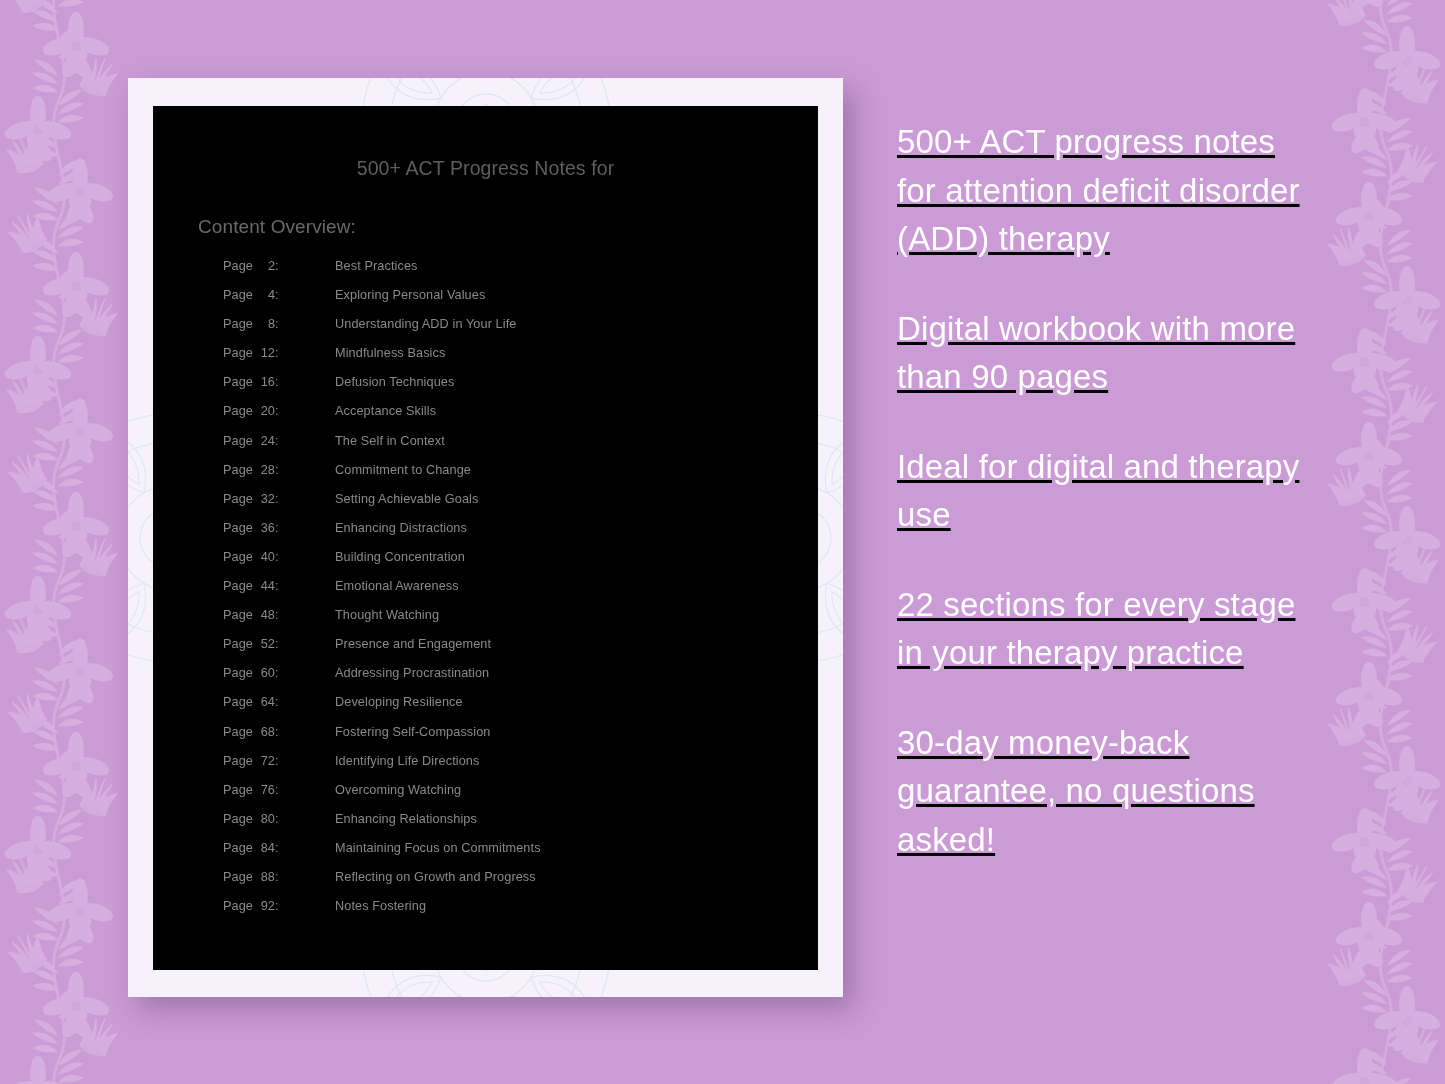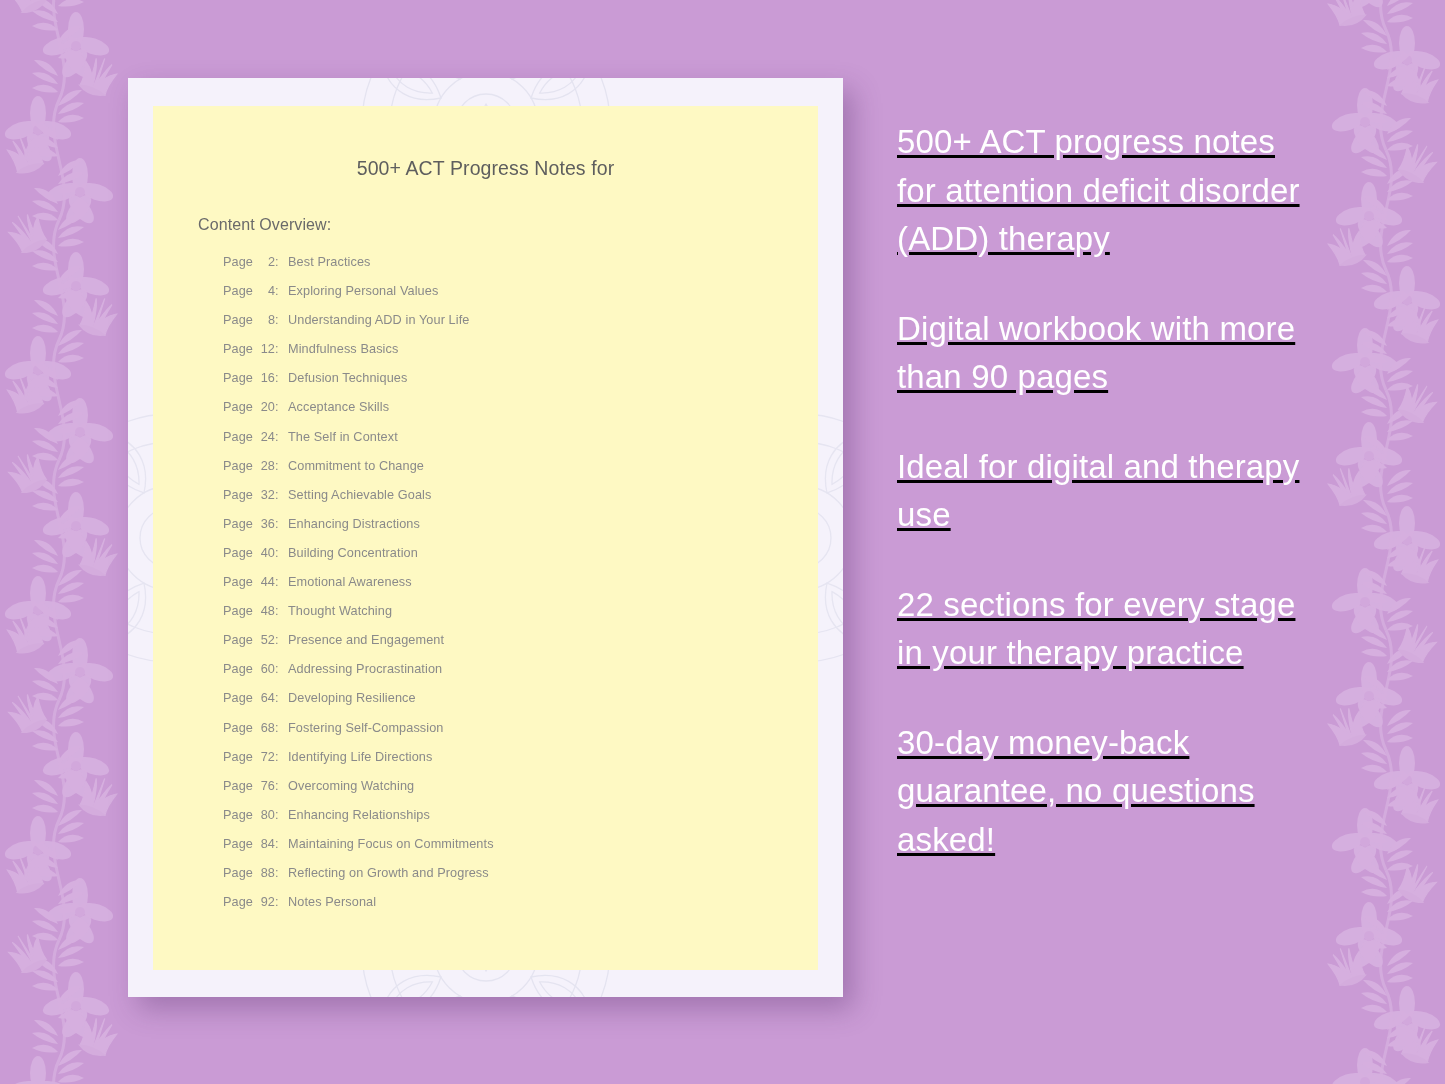--- a/index.html
+++ b/index.html
@@ -40,51 +40,52 @@
   .mandala svg { display:block; }
   .mandala-top    { top:-104px; left:50%; transform:translateX(-50%); }
   .mandala-bottom { bottom:-104px; left:50%; transform:translateX(-50%) scaleY(-1); }
   .mandala-left   { left:-108px; top:50%; transform:translateY(-50%); }
   .mandala-right  { right:-108px; top:50%; transform:translateY(-50%) scaleX(-1); }
 
   #page {
     position:absolute;
     left:25px; top:28px;
     width:665px; height:864px;
-    background:#fef9c3;
+    background:#000000;
     z-index:2;
   }
 
   #title {
     margin-top:48px;
     text-align:center;
     color:#5e5e5e;
     font-size:19.5px;
     line-height:29px;
     font-weight:400;
     letter-spacing:.1px;
   }
   #title .l2 { display:block; }
 
   #overview-label {
     margin:33px 0 0 45px;
     color:#6a6a6a;
-    font-size:16px;
+    font-size:19px;
     letter-spacing:.1px;
   }
 
   #toc { margin:14px 0 0 70px; }
   .toc-row {
     display:flex;
     align-items:baseline;
     color:#8a8a8a;
     font-size:12.7px;
     line-height:29.1px;
     letter-spacing:.1px;
     white-space:pre;
+    gap:47px;
   }
   .toc-page {
     display:inline-block;
     min-width:56px;
   }
   .toc-num  { display:inline-block; width:22px; text-align:right; }
   .toc-title { margin-left:9px;text-align:right; }
 
   
   #marketing {
@@ -296,21 +297,21 @@
           <div class="toc-row"><span class="toc-page"><span>Page</span><span class="toc-num">48</span><span>:</span></span><span class="toc-title">Thought Watching</span></div>
           <div class="toc-row"><span class="toc-page"><span>Page</span><span class="toc-num">52</span><span>:</span></span><span class="toc-title">Presence and Engagement</span></div>
           <div class="toc-row"><span class="toc-page"><span>Page</span><span class="toc-num">60</span><span>:</span></span><span class="toc-title">Addressing Procrastination</span></div>
           <div class="toc-row"><span class="toc-page"><span>Page</span><span class="toc-num">64</span><span>:</span></span><span class="toc-title">Developing Resilience</span></div>
           <div class="toc-row"><span class="toc-page"><span>Page</span><span class="toc-num">68</span><span>:</span></span><span class="toc-title">Fostering Self-Compassion</span></div>
           <div class="toc-row"><span class="toc-page"><span>Page</span><span class="toc-num">72</span><span>:</span></span><span class="toc-title">Identifying Life Directions</span></div>
           <div class="toc-row"><span class="toc-page"><span>Page</span><span class="toc-num">76</span><span>:</span></span><span class="toc-title">Overcoming Watching</span></div>
           <div class="toc-row"><span class="toc-page"><span>Page</span><span class="toc-num">80</span><span>:</span></span><span class="toc-title">Enhancing Relationships</span></div>
           <div class="toc-row"><span class="toc-page"><span>Page</span><span class="toc-num">84</span><span>:</span></span><span class="toc-title">Maintaining Focus on Commitments</span></div>
           <div class="toc-row"><span class="toc-page"><span>Page</span><span class="toc-num">88</span><span>:</span></span><span class="toc-title">Reflecting on Growth and Progress</span></div>
-          <div class="toc-row"><span class="toc-page"><span>Page</span><span class="toc-num">92</span><span>:</span></span><span class="toc-title">Notes Personal</span></div>
+          <div class="toc-row"><span class="toc-page"><span>Page</span><span class="toc-num">92</span><span>:</span></span><span class="toc-title">Notes Fostering</span></div>
         </div>
 
     </div>
   </div>
 
   <div id="marketing">
       <div class="m-para">500+ ACT progress notes for attention deficit disorder (ADD) therapy</div>
       <div class="m-para">Digital workbook with more than 90 pages</div>
       <div class="m-para">Ideal for digital and therapy use</div>
       <div class="m-para">22 sections for every stage in your therapy practice</div>

